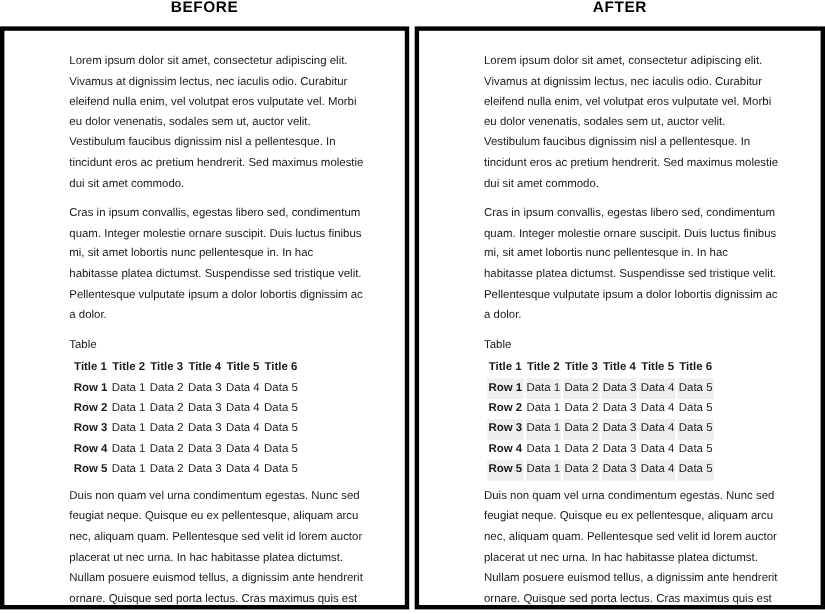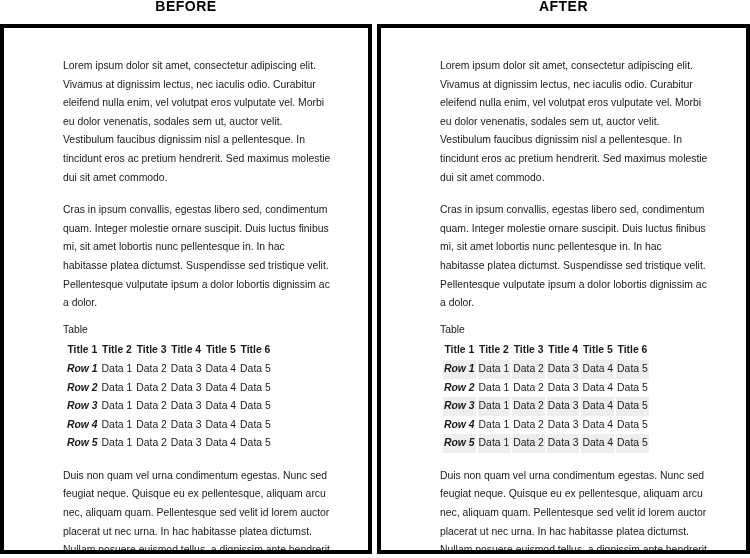--- a/index.html
+++ b/index.html
@@ -6,26 +6,26 @@
   body { width: 750px; height: 558px; position: relative; overflow: hidden;
          font-family: "Liberation Sans", sans-serif; color: #1a1a1a; }
   .label { position: absolute; top: -2px; font-weight: bold; font-size: 14px;
            letter-spacing: 0.5px; text-align: center; color: #000; }
   .panel { position: absolute; top: 24px; height: 530px; border: 4px solid #000;
            box-sizing: border-box; overflow: hidden; background: #fff; }
   #panel-before { left: 0; width: 372px; }
   #panel-after { left: 377px; width: 373px; }
   .content { position: absolute; left: 59px; top: 15px; width: 268px;
              font-size: 10.4px; line-height: 18.6px; }
-  .content p { margin: 14px 0 8px 0; }
+  .content p { margin: 4px 0 8px 0; }
   .caption { margin: 0 0 2px 0; }
   table { border-collapse: separate; border-spacing: 2px 0; margin-left: 1px; font-size: 10.4px; }
   th { font-weight: bold; text-align: center; padding: 0 1px; height: 18.2px; white-space: nowrap; }
   td { padding: 0 1px; height: 18.2px; white-space: nowrap; }
-  td.rowhead { font-weight: bold; font-style: italic; }
+  td.rowhead { font-weight: bold; }
   .striped tbody tr:nth-child(odd) td { background: #eeeeee; }
   table { margin-bottom: 6px; }
 </style>
 </head>
 <body>
 
 <div class="label" style="left:0;width:372px;">BEFORE</div>
 <div class="label" style="left:377px;width:373px;">AFTER</div>
 
 <div class="panel" id="panel-before">

